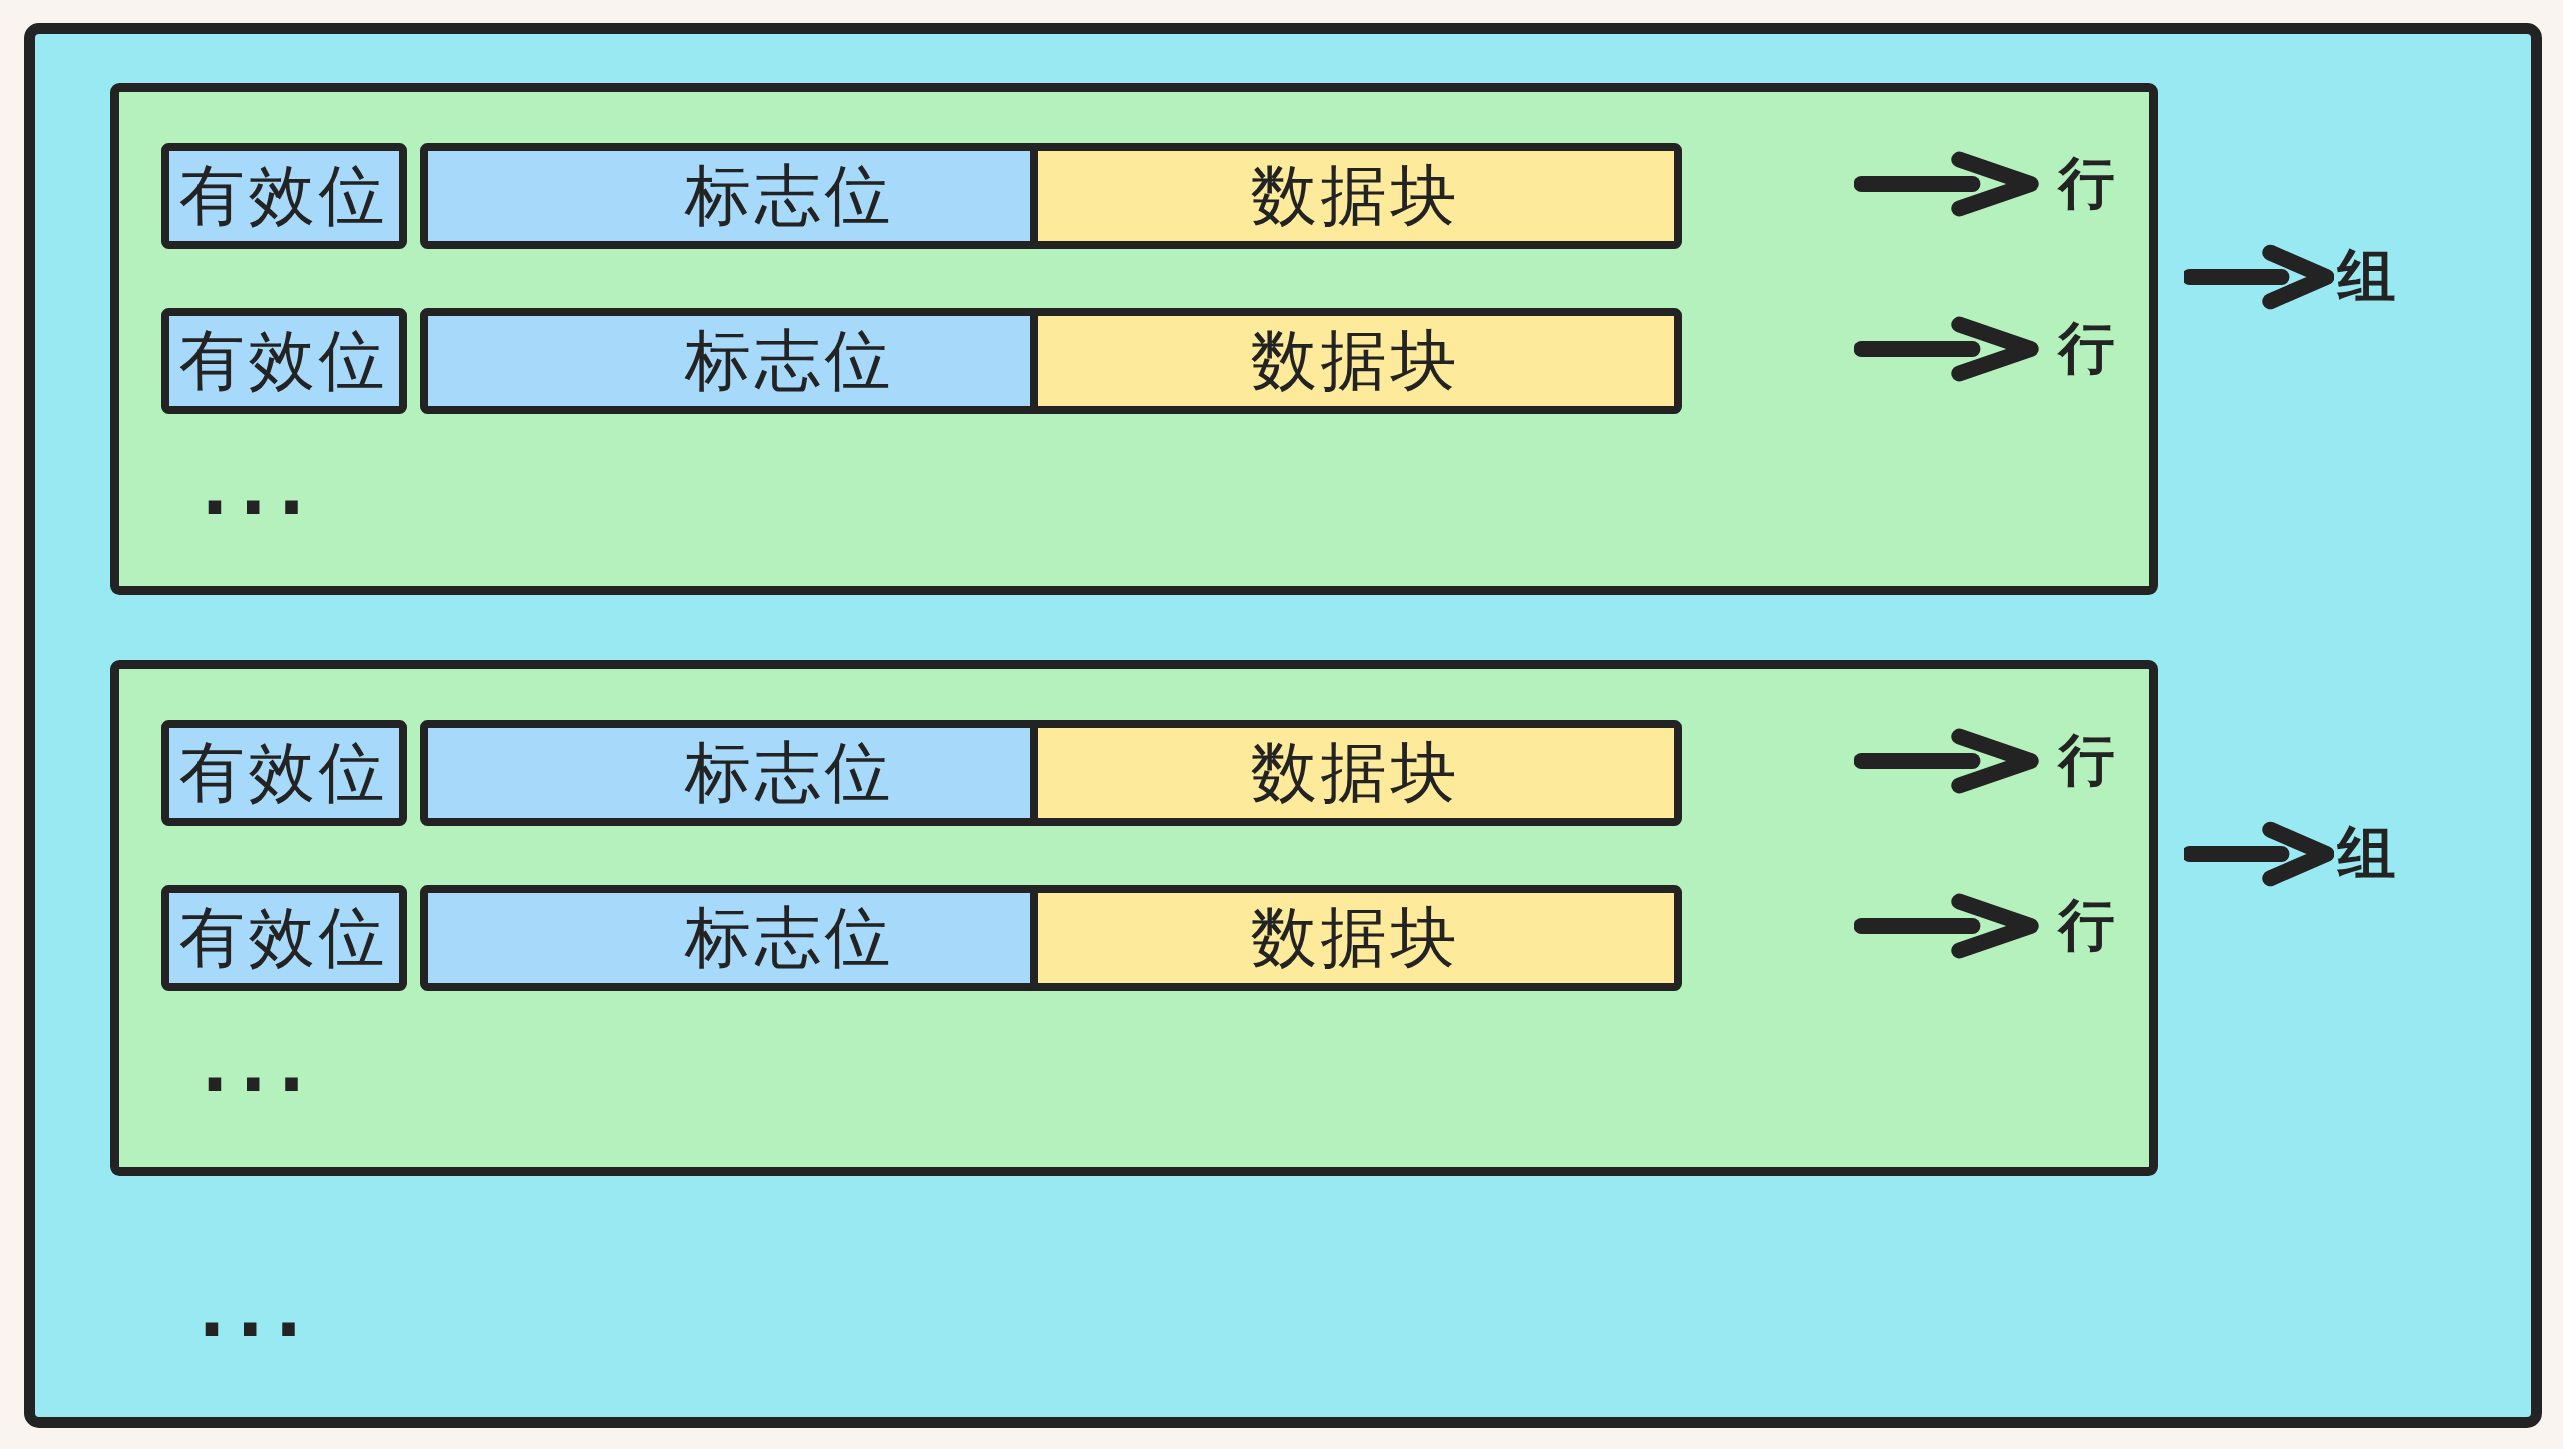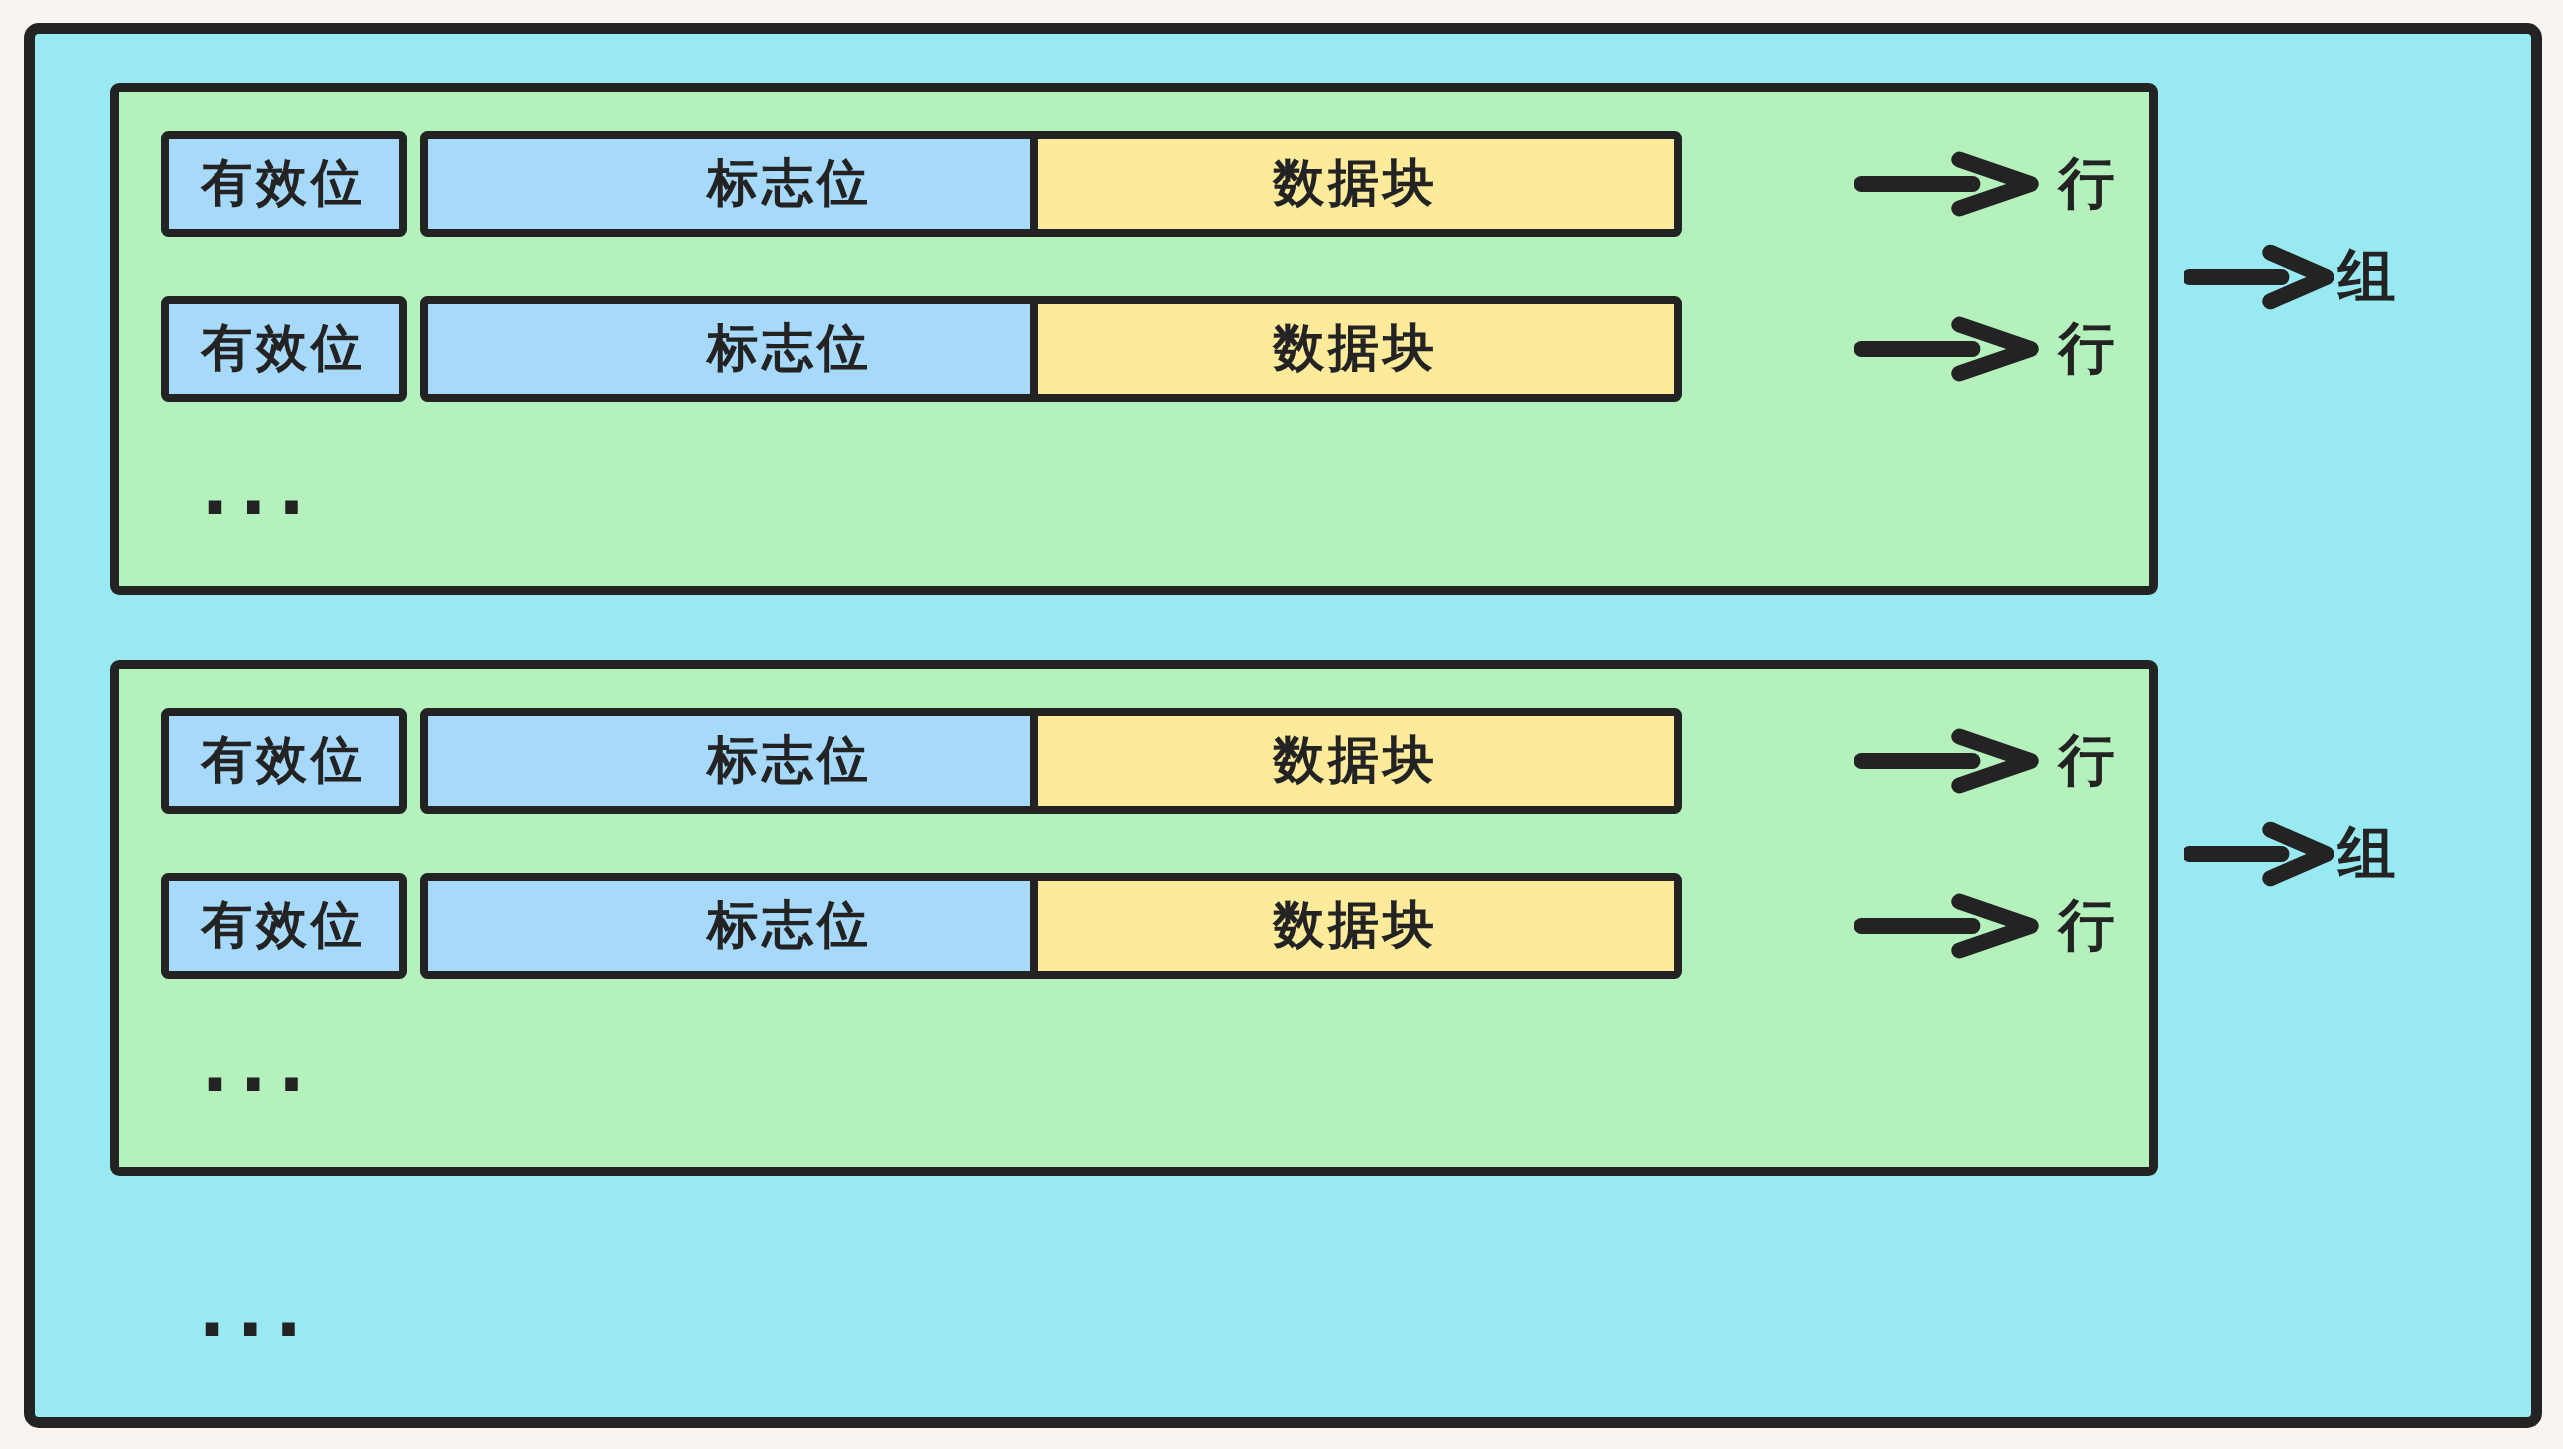--- a/index.html
+++ b/index.html
@@ -39,30 +39,30 @@
 
   .row {
     position: absolute;
     left: 0;
     width: 100%;
     height: 106px;
   }
 
   .box {
     position: absolute;
-    top: 0;
+    top: 12px;
     height: 106px;
     box-sizing: border-box;
     border: 8.5px solid var(--ink, #232323);
     border-radius: 7.5px;
     display: flex;
     align-items: center;
     justify-content: center;
-    font-size: 51px;
-    font-weight: bold;
+    font-size: 66px;
+    font-weight: normal;
     letter-spacing: 3.8px;
     white-space: nowrap;
   }
   .valid { left: 42px;  width: 246px; background: var(--bit-bg, #A7D9FB); }
   .tag   { left: 301px; width: 693px; background: var(--bit-bg, #A7D9FB); padding-left: 47px; }
   .data  { left: 911px; width: 652px; background: var(--data-bg, #FDEB9B); }
 
   .row-arrow {
     position: absolute;
     left: 1735px;

